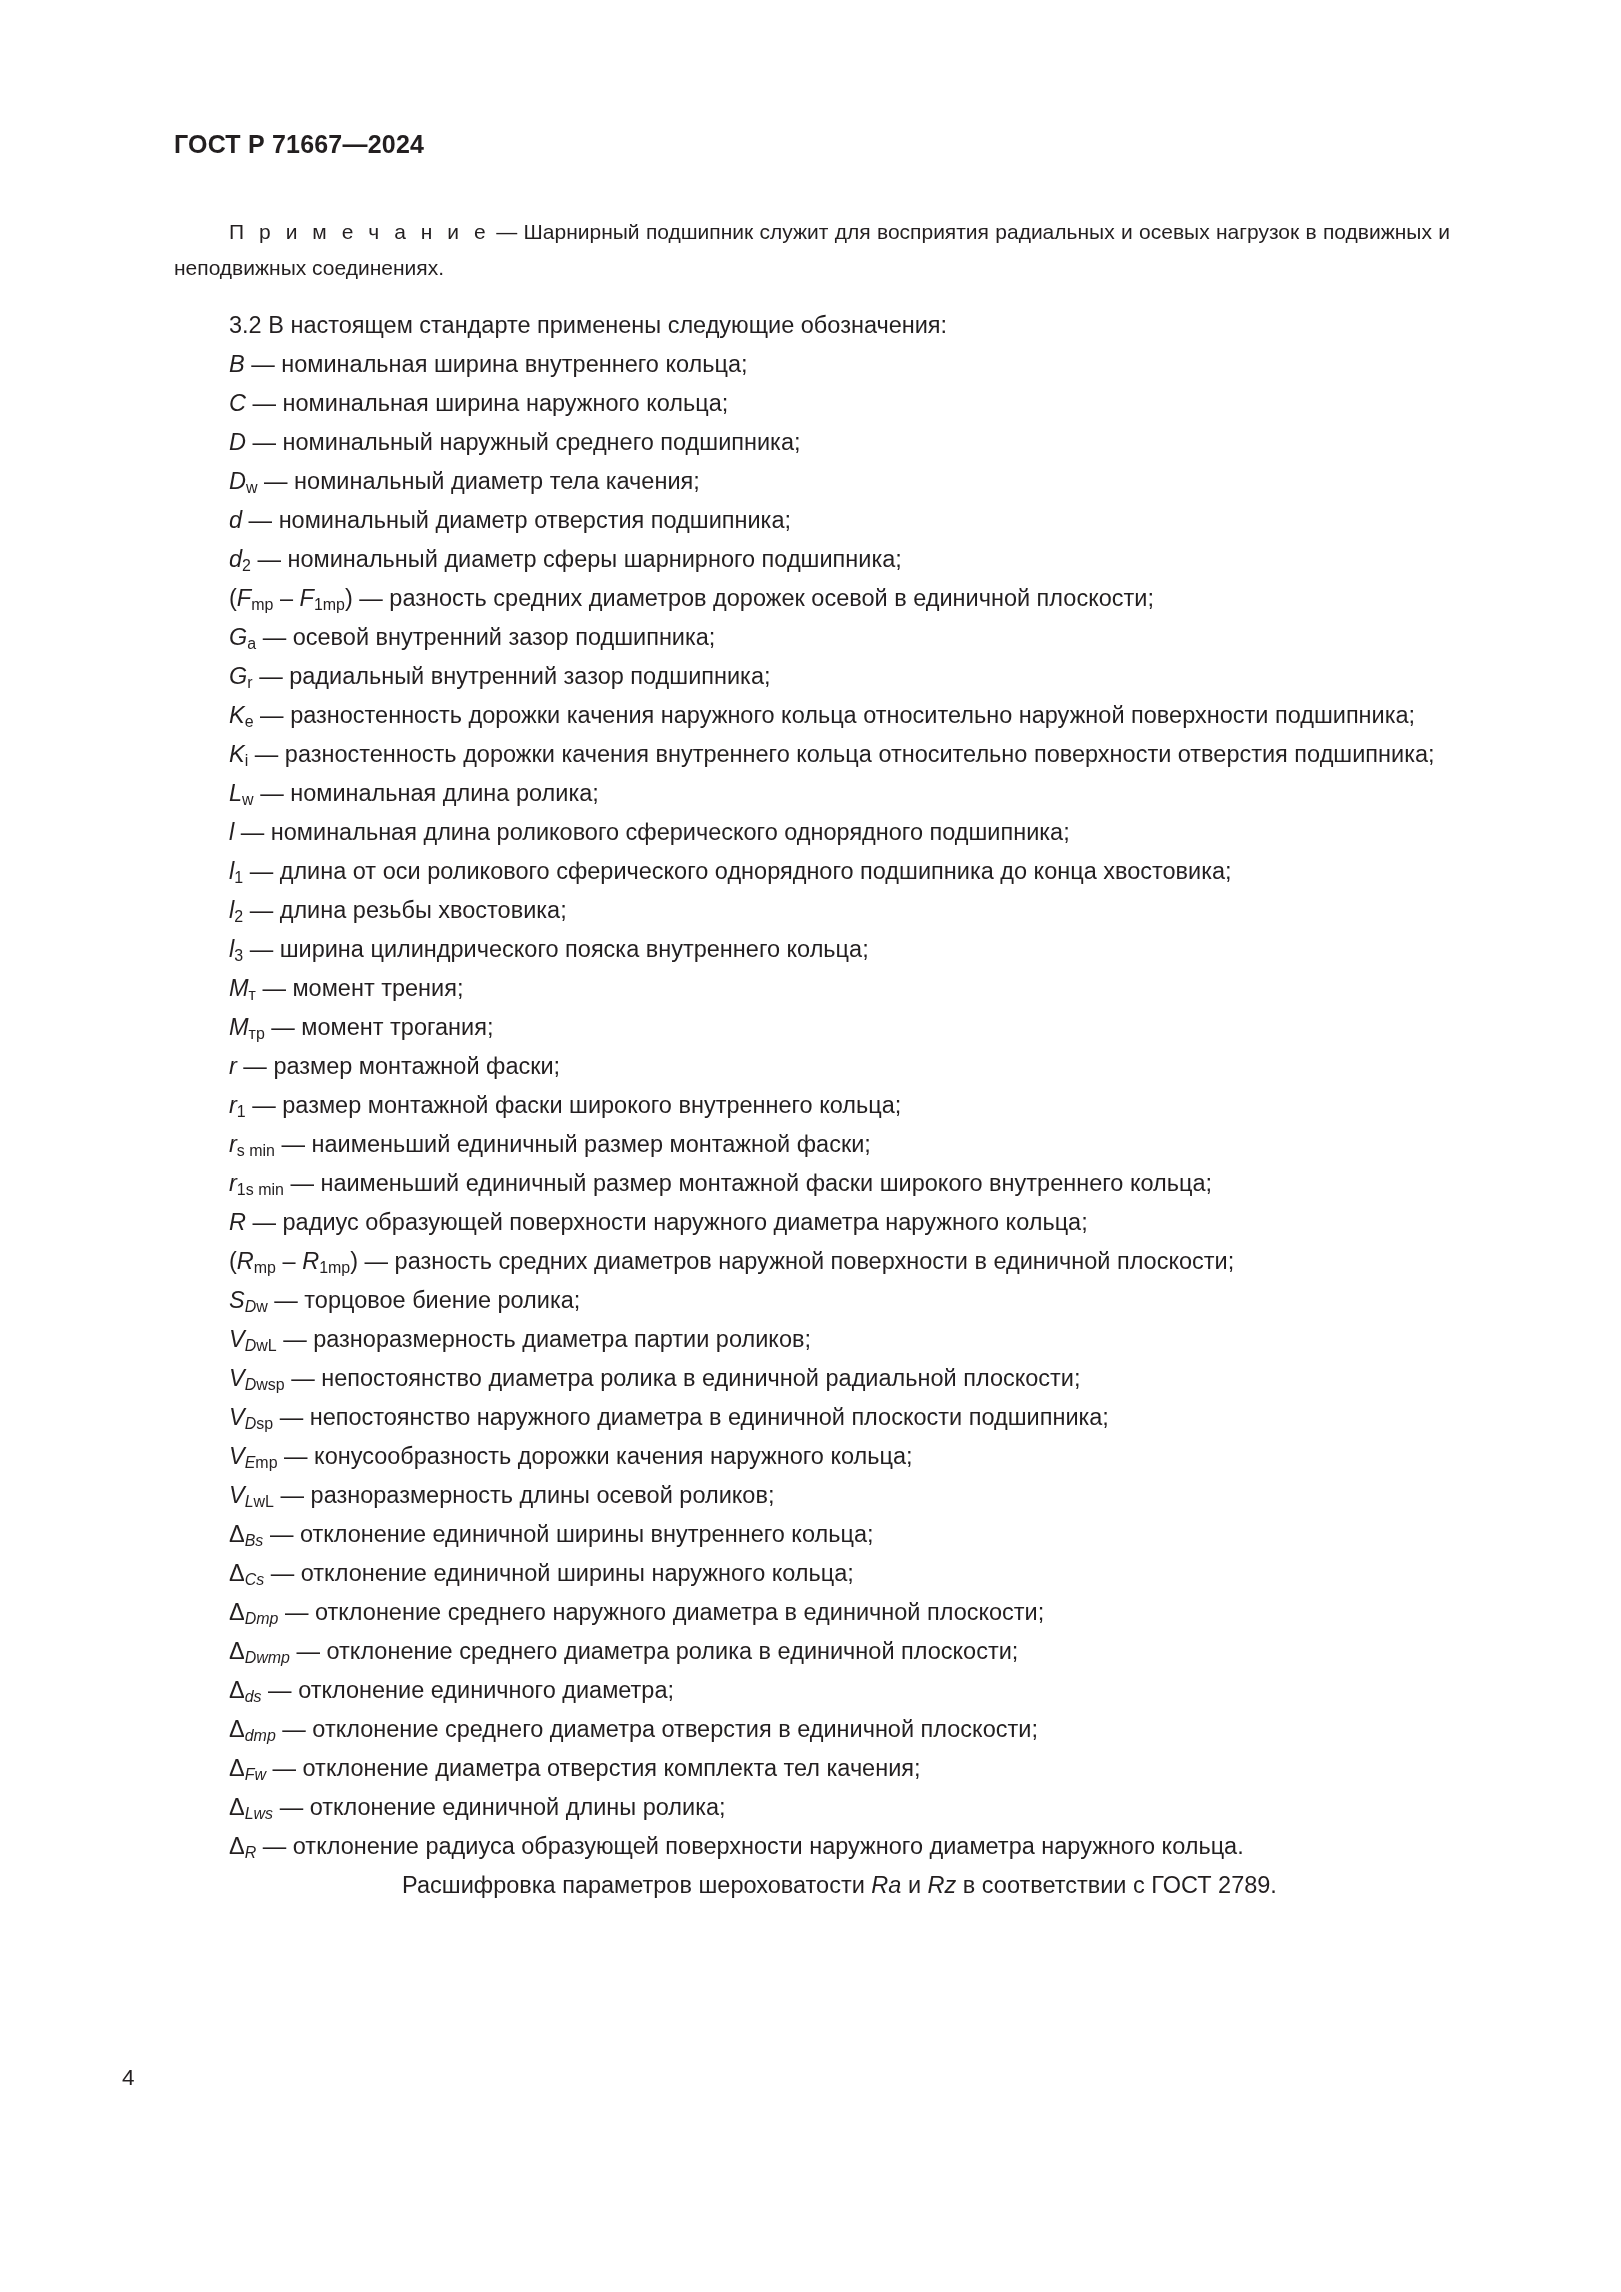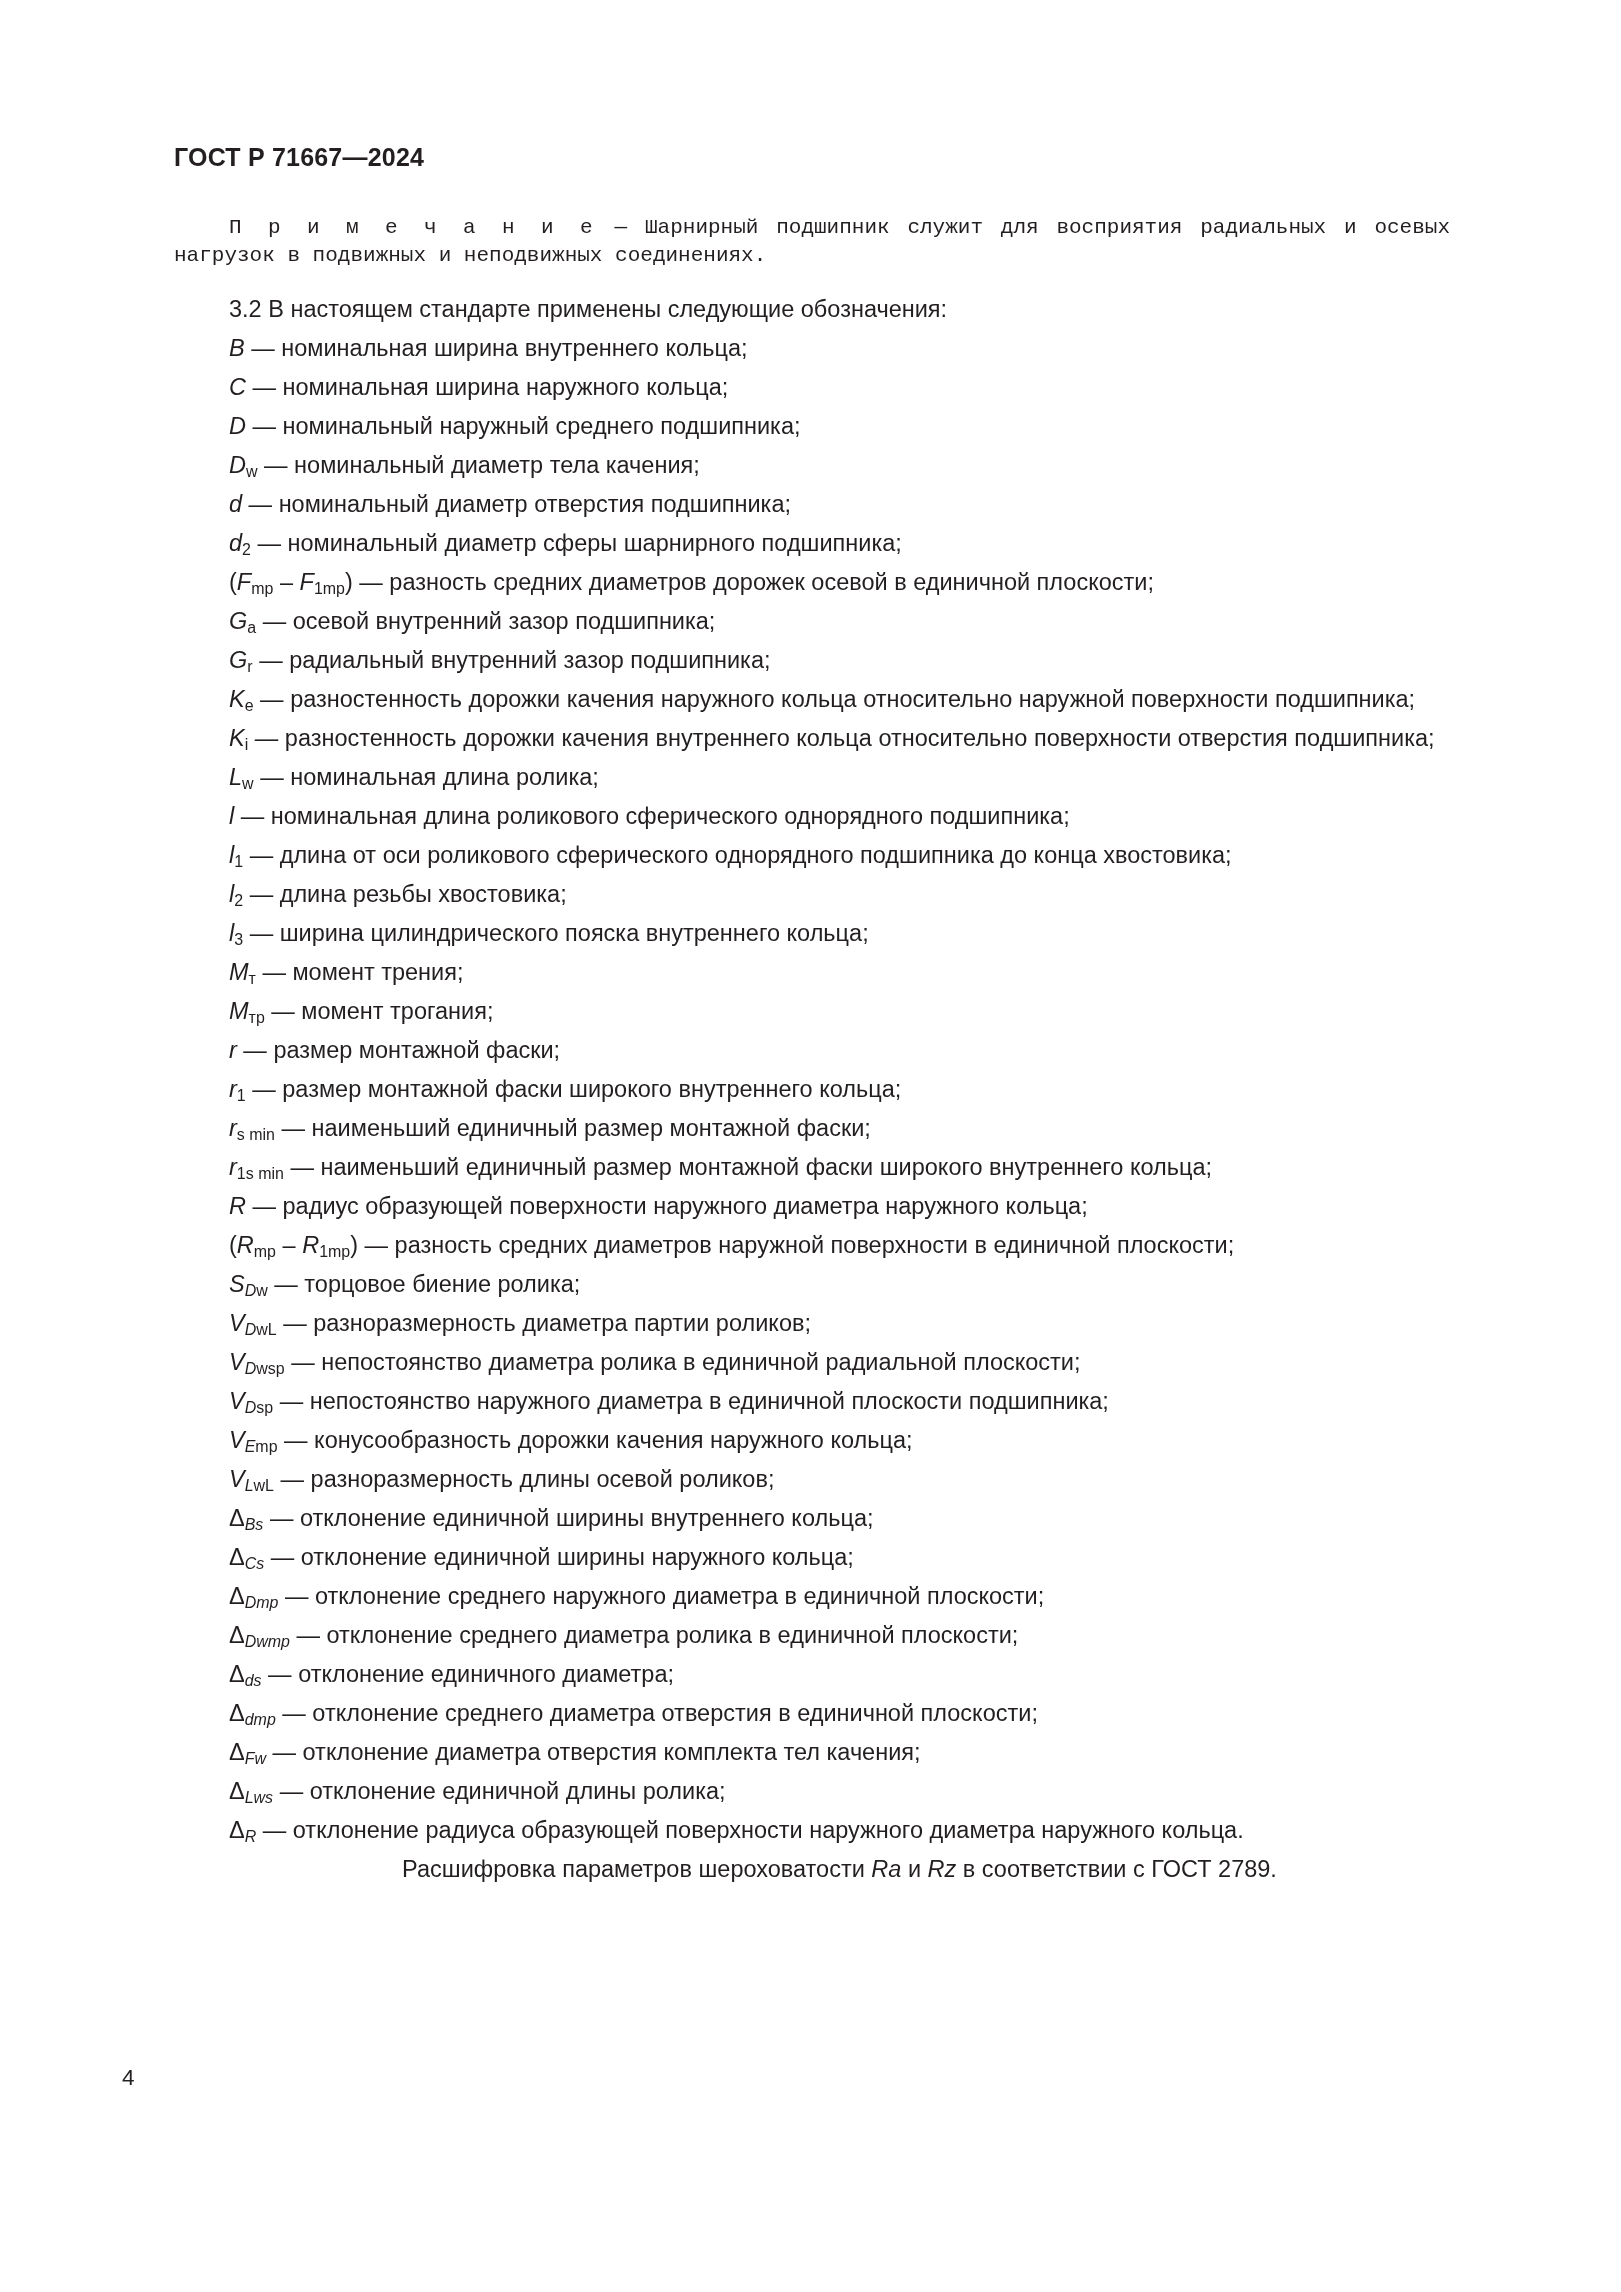--- a/index.html
+++ b/index.html
@@ -18,40 +18,39 @@
   .page {
     position: absolute;
     left: 0; top: 0;
     width: 1621px;
     height: 2293px;
     background: #fff;
   }
   .header {
     position: absolute;
     left: 174px;
-    top: 143px;
+    top: 130px;
     font-size: 25px;
     font-weight: bold;
     letter-spacing: 0.2px;
     white-space: nowrap;
   }
   .content {
     position: absolute;
     left: 174px;
     top: 214px;
     width: 1276px;
   }
   .note {
     font-size: 21px;
-    line-height: 28px;
+    line-height: 36px;
     text-align: justify;
     text-indent: 55px;
     margin: 0 0 19.6px 0;
     hyphens: manual;
-    font-family: Liberation Mono, monospace;
   }
   .note .spaced {
     letter-spacing: 4.3px;
   }
   .defs {
     font-size: 23.5px;
     line-height: 39px;
   }
   .defs p {
     margin: 0;

